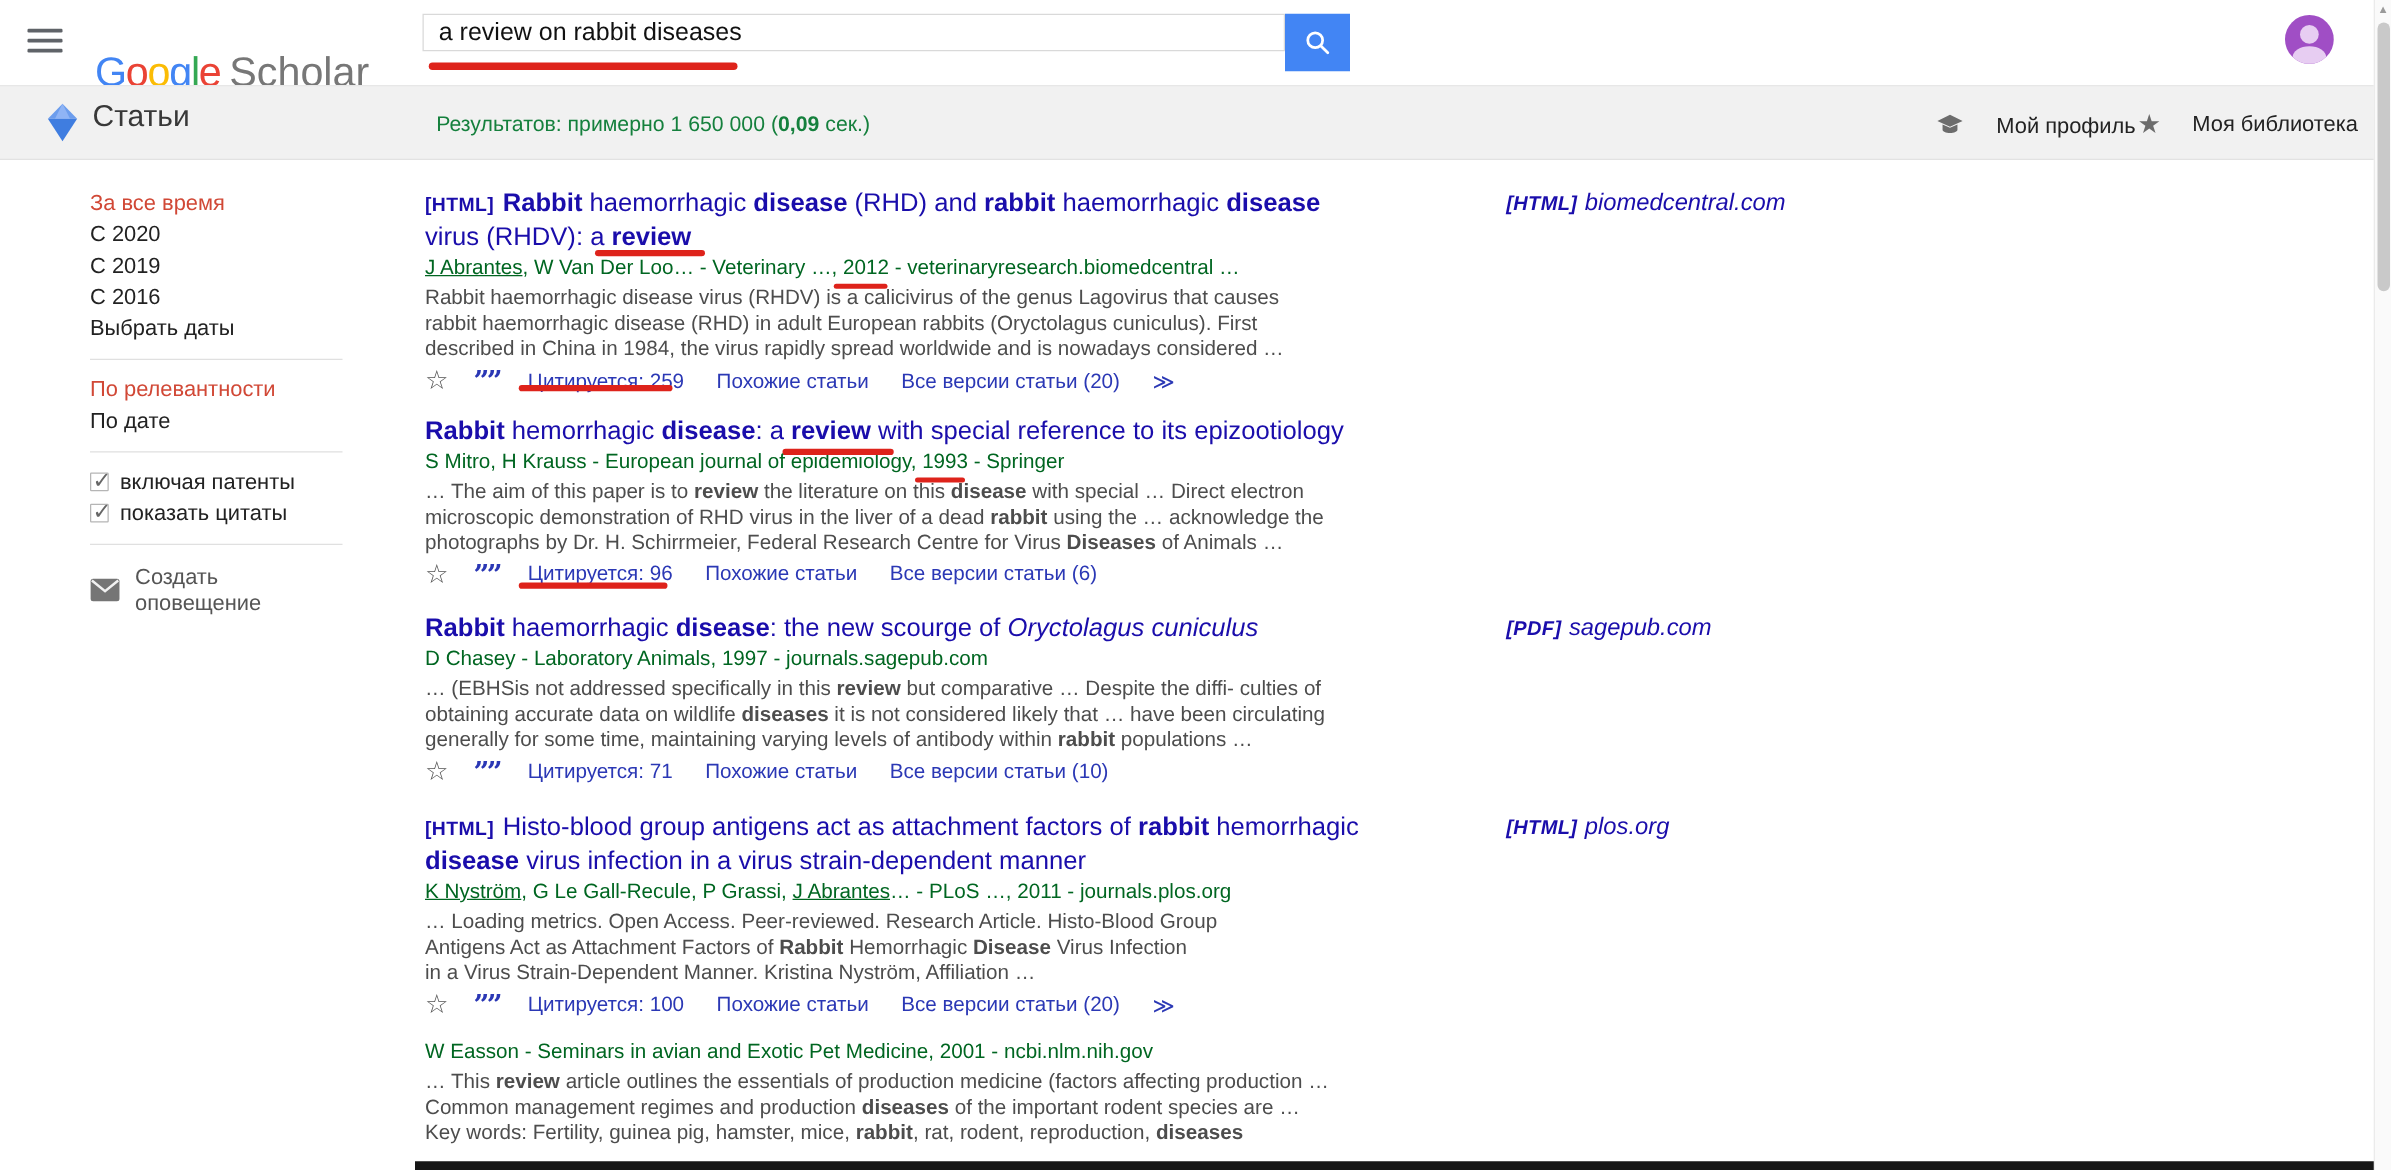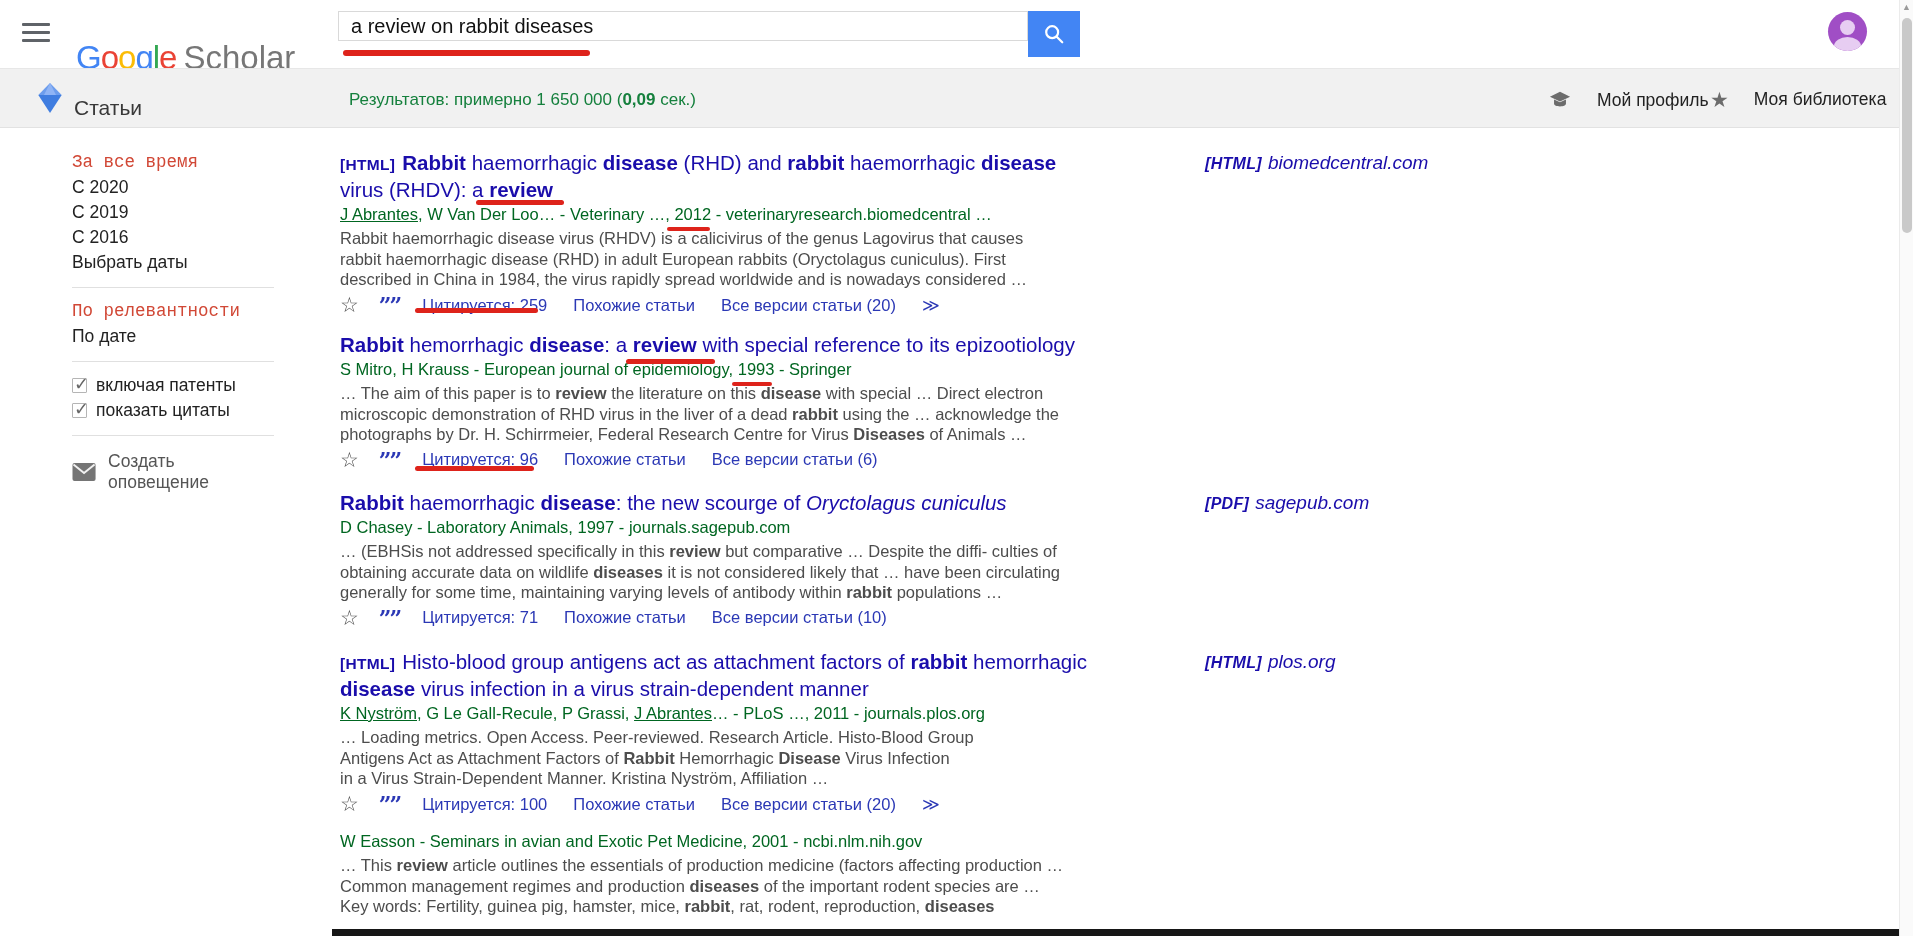--- a/index.html
+++ b/index.html
@@ -23,31 +23,31 @@
     align-items:center; justify-content:center; }
   .avatar { position:absolute; left:1828px; top:12px; width:39px; height:39px; border-radius:50%;
     background:var(--purple,#a04ec5); cursor:pointer; overflow:hidden; }
   .avatar .head { position:absolute; left:12px; top:8px; width:15px; height:15px; border-radius:50%; background:#e7cdf2; }
   .avatar .body { position:absolute; left:6px; top:25px; width:27px; height:18px; border-radius:50% 50% 0 0; background:#e7cdf2; }
 
   
   .subhdr { position:absolute; left:0; top:68px; width:1913px; height:60px; background:#f1f1f1;
     border-top:1px solid #e7e7e7; border-bottom:1px solid #e2e2e2; }
   .emblem { position:absolute; left:32px; top:80px; }
-  .section-title { position:absolute; left:74px; top:96px; font-size:21px; color:#383838; }
+  .section-title { position:absolute; left:74px; top:80px; font-size:24px; color:#383838; }
   .stats { position:absolute; left:349px; top:90px; font-size:17px; color:#15803d; }
   .quick { position:absolute; top:89px; font-size:17.5px; color:#222; cursor:pointer; display:flex; align-items:center; gap:25px; }
   .quick.profile { left:1548px; }
   .quick.library { left:1710px; }
   .quick .star-glyph { color:#6c6c6c; font-size:21px; line-height:18px; }
 
   
   .sidebar { position:absolute; left:72px; top:150px; width:202px; font-size:17.5px; }
   .sidebar li { list-style:none; line-height:25px; color:#222; cursor:pointer; }
-  .sidebar li.active { color:var(--redlink,#d14836);font-family:Liberation Mono, monospace; }
+  .sidebar li.active { color:var(--redlink,#d14836); }
   .sdiv { border:none; border-top:1px solid #e0e0e0; margin:12px 0 11px; }
   .chkrow { display:flex; align-items:center; gap:9px; line-height:25px; color:#222; cursor:pointer; }
   .chk { position:relative; width:15px; height:15px; border:1px solid #b5b5b5; background:#fff; border-radius:1px; flex:0 0 auto; }
   .chk span { position:absolute; left:1px; top:-7px; font-size:18px; color:#666; }
   .alertrow { display:flex; align-items:center; gap:12px; margin-top:15px; color:#555; cursor:pointer; }
 
   
   .result { position:absolute; left:340px; width:790px; }
   .p1 { top:150px; } .p2 { top:332px; } .p3 { top:490px; } .p4 { top:649px; } .p5 { top:829px; }
   .rtitle { font-size:20.5px; line-height:25px; font-weight:400; color:var(--titlelink,#1a0dab); cursor:pointer; }

